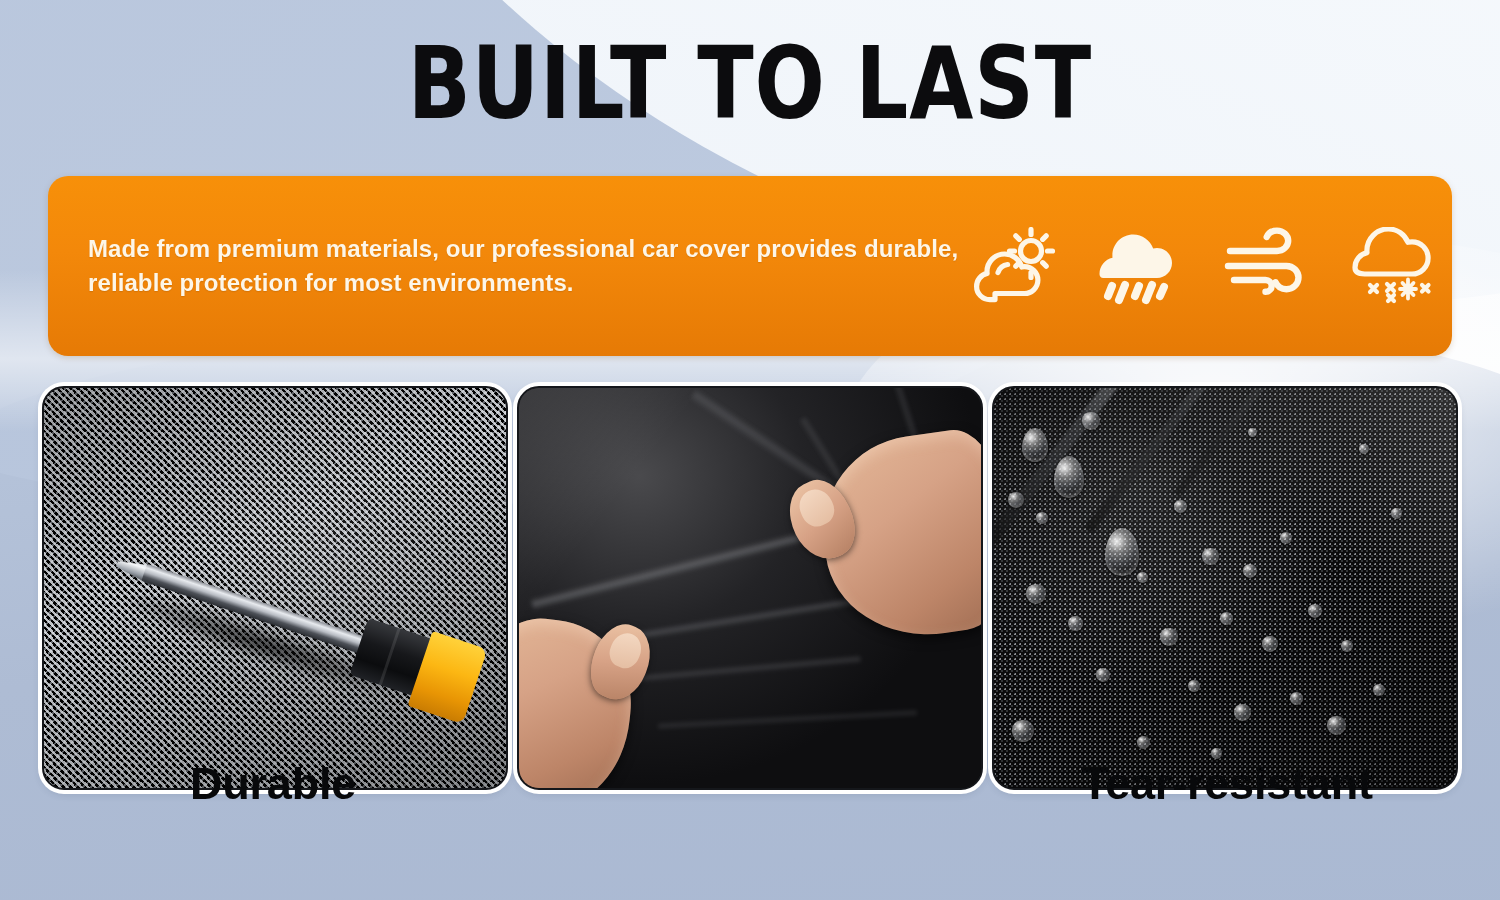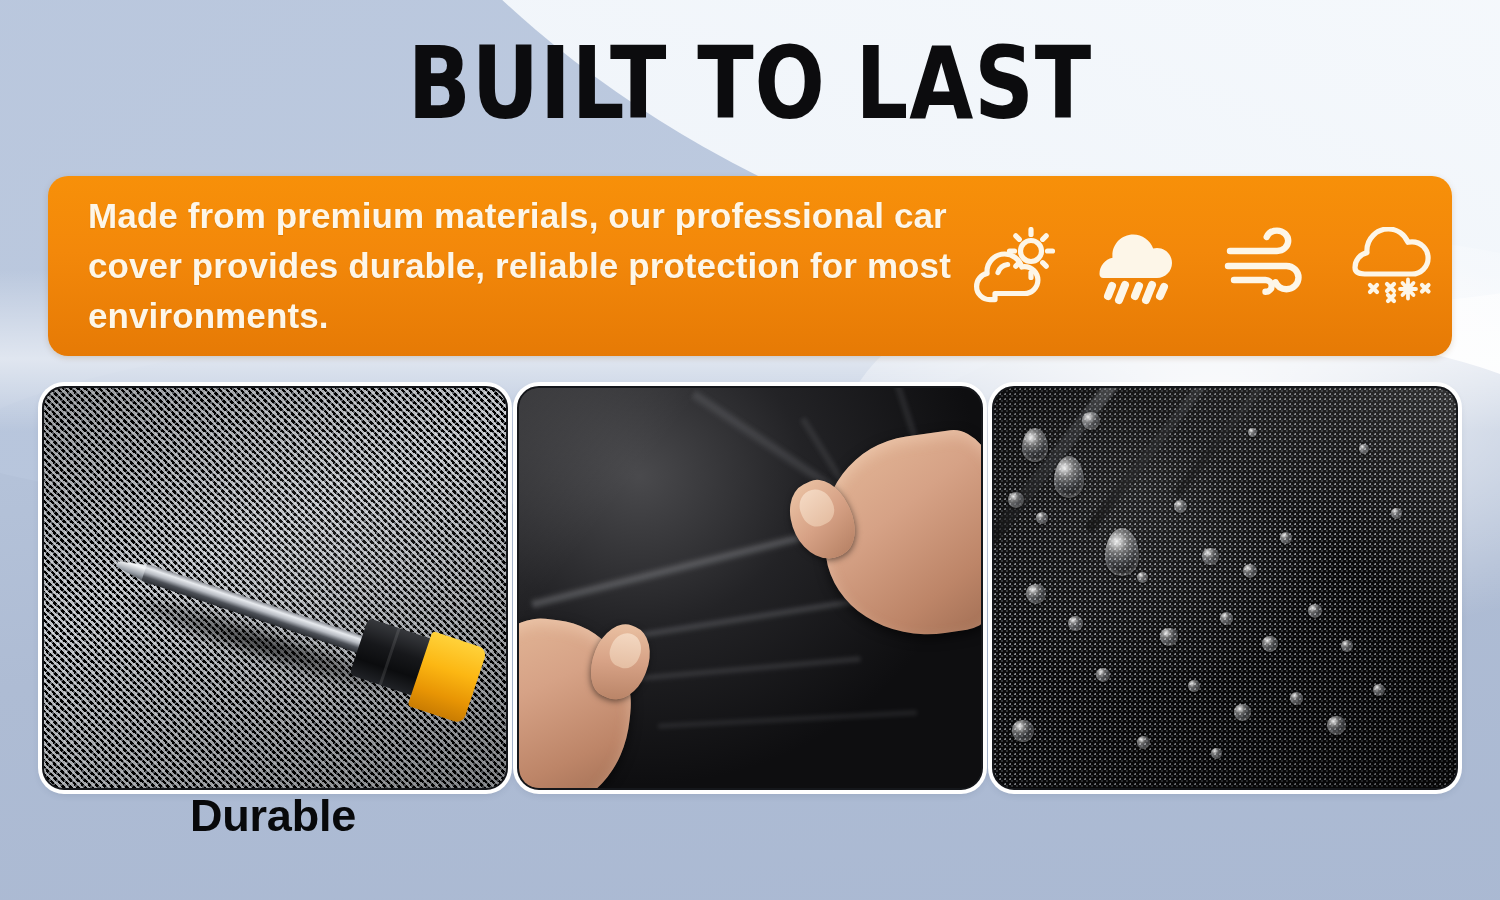--- a/index.html
+++ b/index.html
@@ -104,21 +104,21 @@
     box-shadow: 0 2px 6px rgba(120, 70, 0, .18);
     display: flex;
     align-items: center;
     box-sizing: border-box;
     padding: 0 34px 0 40px;
   }
   .banner-text {
     flex: 0 0 auto;
     width: 880px;
     color: #fdf6e8;
-    font-size: 35px;
+    font-size: 24px;
     line-height: 1.42;
     font-weight: 700;
     letter-spacing: .1px;
     text-shadow: 0 1px 1px rgba(140, 75, 0, .25);
   }
   .banner-icons {
     flex: 1 1 auto;
     display: flex;
     align-items: center;
     justify-content: flex-end;
@@ -349,21 +349,21 @@
     background:
       radial-gradient(circle at 34% 28%, rgba(255,255,255,.92) 0%, rgba(255,255,255,.40) 26%, rgba(190,196,206,.22) 52%, rgba(18,18,20,.20) 78%);
     box-shadow: inset 0 -2px 4px rgba(255,255,255,.32), 0 1px 3px rgba(0,0,0,.65);
   }
   .bead.teardrop { border-radius: 50% 50% 50% 50% / 60% 60% 40% 40%; }
 
   
   .captions {
     position: absolute;
     left: 42px;
-    top: 792px;
+    top: 760px;
     width: 1416px;
     display: flex;
     justify-content: space-between;
   }
   .caption {
     width: 462px;
     text-align: center;
     font-size: 45px;
     font-weight: 700;
     color: #08090b;
@@ -515,15 +515,16 @@
         <div class="bead" style="left:86%; top:30%;  width:11px; height:11px;"></div>
         <div class="bead" style="left:79%; top:14%;  width:10px; height:10px;"></div>
         <div class="bead" style="left:55%; top:10%;  width:9px;  height:9px;"></div>
       </div>
     </div>
 
   </div>
 
   <div class="captions">
     <div class="caption">Durable</div>
+    <div class="caption">Tear-resistant</div>
   </div>
 
 </div>
 
 </body></html>

